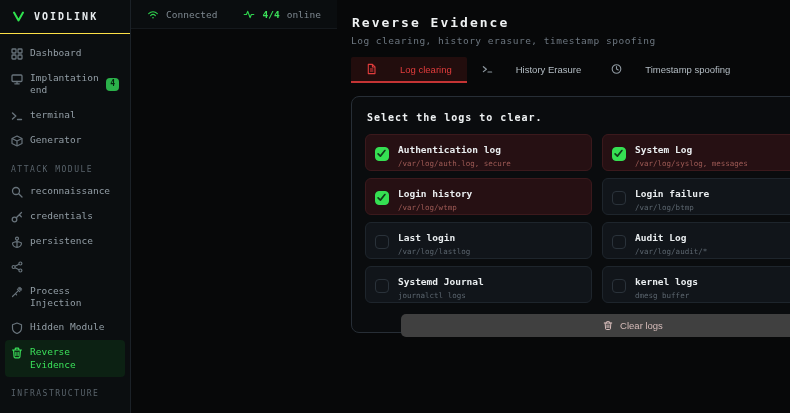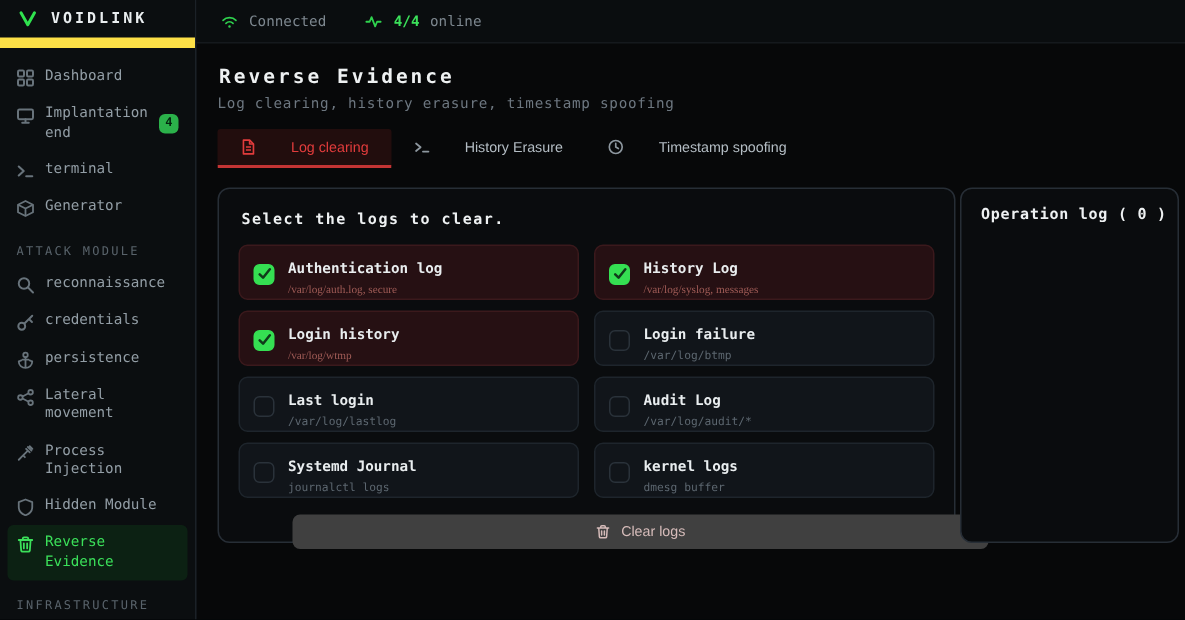--- a/index.html
+++ b/index.html
@@ -3,38 +3,38 @@
 <meta charset="utf-8">
 <style>
   * { margin:0; padding:0; box-sizing:border-box; }
   html,body { width:790px; height:413px; overflow:hidden; background:#050708; }
   .app { display:flex; width:790px; height:413px; background:#070809;
          font-family:"DejaVu Sans Mono", monospace; color:#cfd6da; }
 
   
   .sidebar { width:131px; min-width:131px; background:#0b0e10;
              border-right:1px solid #1b2127; display:flex; flex-direction:column; }
-  .sidebar-header { height:34px; min-height:29px; border-bottom:7px solid #fde047;
+  .sidebar-header { height:34px; min-height:29px; border-bottom:1px solid #fde047;
                     display:flex; align-items:center; gap:9px; padding:0 12px; }
   .logo { color:#2fe24e; display:flex; }
   .brand { color:#e9edef; font-weight:bold; font-size:10px; letter-spacing:2px; }
   .nav { padding:7px 5px 0; }
   .nav-item { display:flex; align-items:flex-start; gap:7px; padding:6px 6px;
               color:#939ea6; font-size:9.5px; line-height:1.3; border-radius:4px;
               cursor:pointer; }
   .nav-item .nicon { color:#68737b; flex-shrink:0; margin-top:1px; display:flex; }
   .nav-item.active { background:#0c2113; color:#3be05a; }
   .nav-item.active .nicon { color:#3be05a; }
   .badge { margin-left:auto; background:#2bb14a; color:#05230f; font-size:8px;
            font-weight:bold; padding:1px 4px; border-radius:4px; align-self:center; }
   .section-label { color:#59636b; font-size:8px; letter-spacing:1.5px;
                    padding:12px 11px 5px; }
 
   
-  .main { flex:1; display:flex; flex-direction:column; min-width:0; }
+  .main { flex:1; display:flex; flex-direction:row; min-width:0; }
   .topbar { height:29px; min-height:29px; background:#0a0d0f;
             border-bottom:1px solid #15191d; display:flex; align-items:center;
             gap:26px; padding:0 16px; font-size:9.5px; color:#7d878f; }
   .tb-group { display:flex; align-items:center; gap:7px; }
   .green-ic { color:#2fd24e; display:flex; }
   .count { color:#3be05a; font-weight:bold; }
 
   .content { padding:10px 4px 0 14px; flex:1; }
   .page-title { color:#eef1f2; font-size:13px; font-weight:bold;
                 letter-spacing:2px; margin:5px 0 5px 1px;
@@ -60,21 +60,21 @@
   .log-item { display:flex; gap:9px; align-items:center; background:#11151a;
               border:1px solid #1e252c; border-radius:6px; padding:7px 9px;
               height:37px; cursor:pointer; }
   .log-item.checked { background:#261013; border-color:#3b191c; }
   .checkbox { width:14px; height:14px; border-radius:4px; border:1px solid #2a323a;
               flex-shrink:0; margin-top:2px; display:flex; align-items:center;
               justify-content:center; color:transparent; }
   .checked .checkbox { background:#35df52; border-color:#35df52; color:#103a1a; }
   .item-title { color:#e9edef; font-weight:bold; font-size:9.5px; line-height:1.2; }
   .item-path { font-size:7.5px; color:#5c666f; margin-top:2px; }
-  .checked .item-path { color:#9f5b56;font-family:Liberation Serif, serif; }
+  .checked .item-path { color:#9f5b56; }
   .clear-btn { margin-top:11px; width:100%; height:23px; background:#404040;
                border:none; border-radius:5px; color:#d6bcba;
                font-family:"Liberation Sans", sans-serif; font-size:9.5px;
                display:flex; align-items:center; justify-content:center; gap:7px;
                cursor:pointer;margin-left:36px; }
   .clear-btn .bicon { display:flex; }
 
   .op-panel { flex:1; padding:12px 4px 12px 13px; overflow:hidden; }
   .op-title { color:#eef1f2; font-weight:bold; font-size:10px; white-space:nowrap;
               letter-spacing:0.5px; }
@@ -174,21 +174,20 @@
 
       <div class="nav-item">
         <span class="nicon">
           <svg width="12" height="12" viewBox="0 0 12 12" fill="none" stroke="currentColor" stroke-width="1.2">
               <circle cx="2.6" cy="6" r="1.5"></circle>
               <circle cx="9.4" cy="2.5" r="1.5"></circle>
               <circle cx="9.4" cy="9.5" r="1.5"></circle>
               <path d="M4 5.3 L8.1 3.2 M4 6.7 L8.1 8.8"></path>
             </svg>
         </span>
-        <span>Lateral movement</span>
       </div>
 
       <div class="nav-item">
         <span class="nicon">
           <svg width="12" height="12" viewBox="0 0 12 12" fill="none" stroke="currentColor" stroke-width="1.2" stroke-linecap="round">
               <path d="M1.5 10.5 L2.8 9.2 M2.2 9.8 L7.6 4.4 M6.4 3.2 L8.8 5.6 M7.6 2 L10 4.4 M8.8 1.4 L10.6 3.2 M4.4 7.6 L5.6 8.8"></path>
             </svg>
         </span>
         <span>Process Injection</span>
       </div>
@@ -288,21 +287,21 @@
               <span><span class="item-title">Authentication log</span>
               <div class="item-path">/var/log/auth.log, secure</div></span>
             </div>
 
             <div class="log-item checked">
               <span class="checkbox">
                 <svg width="9" height="9" viewBox="0 0 12 11" fill="none" stroke="currentColor" stroke-width="2.2" stroke-linecap="round" stroke-linejoin="round">
                     <polyline points="1.5,6 4.5,9 10.5,1.5"></polyline>
                   </svg>
               </span>
-              <span><span class="item-title">History Log</span>
+              <span><span class="item-title">System Log</span>
               <div class="item-path">/var/log/syslog, messages</div></span>
             </div>
 
             <div class="log-item checked">
               <span class="checkbox">
                 <svg width="9" height="9" viewBox="0 0 12 11" fill="none" stroke="currentColor" stroke-width="2.2" stroke-linecap="round" stroke-linejoin="round">
                     <polyline points="1.5,6 4.5,9 10.5,1.5"></polyline>
                   </svg>
               </span>
               <span><span class="item-title">Login history</span>

